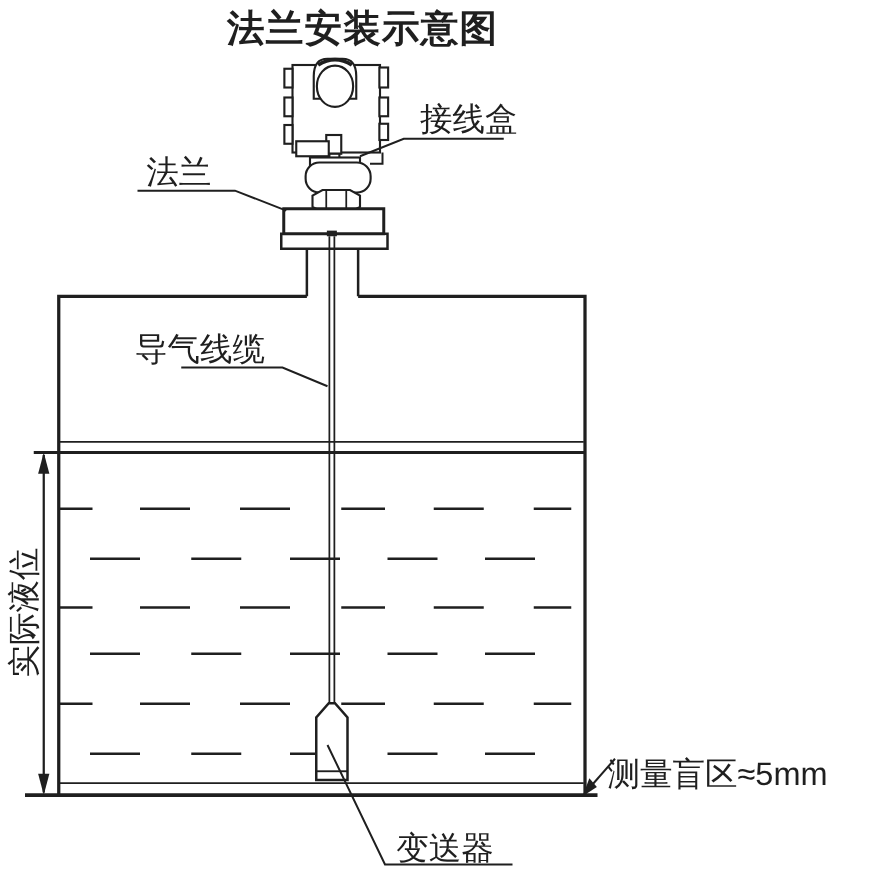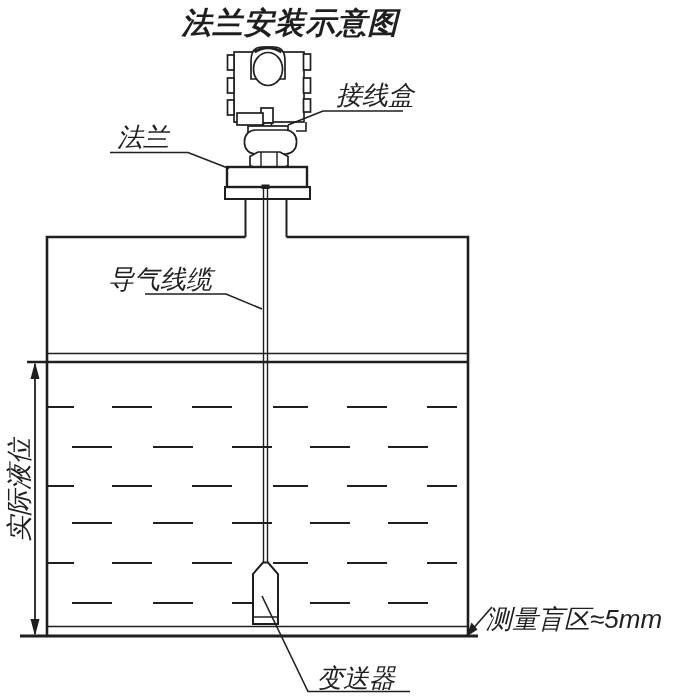--- a/index.html
+++ b/index.html
@@ -1,18 +1,18 @@
 <!DOCTYPE html>
 <html style="--line: #1f1f1f; --bg: #ffffff;"><head>
 <meta charset="utf-8">
 <style>
   :root { --line:#1f1f1f; --bg:#ffffff; }
   html,body { margin:0; padding:0; background:var(--bg); }
   .stage { position:relative; width:700px; height:700px; background:var(--bg); overflow:hidden;
-           font-family:"Liberation Sans","DejaVu Sans",sans-serif;font-style:italic; }
+           font-family:"Liberation Sans","DejaVu Sans",sans-serif; }
   svg { display:block; }
   .stroke { stroke:var(--line); fill:none; }
   .wfill  { stroke:var(--line); fill:#ffffff; }
   text { fill:var(--line); font-family:"Liberation Sans","DejaVu Sans",sans-serif; }
   .label { font-size:26px; }
   .title { font-size:30px; font-weight:bold; letter-spacing:1px; }
 </style>
 </head>
 <body>
 

